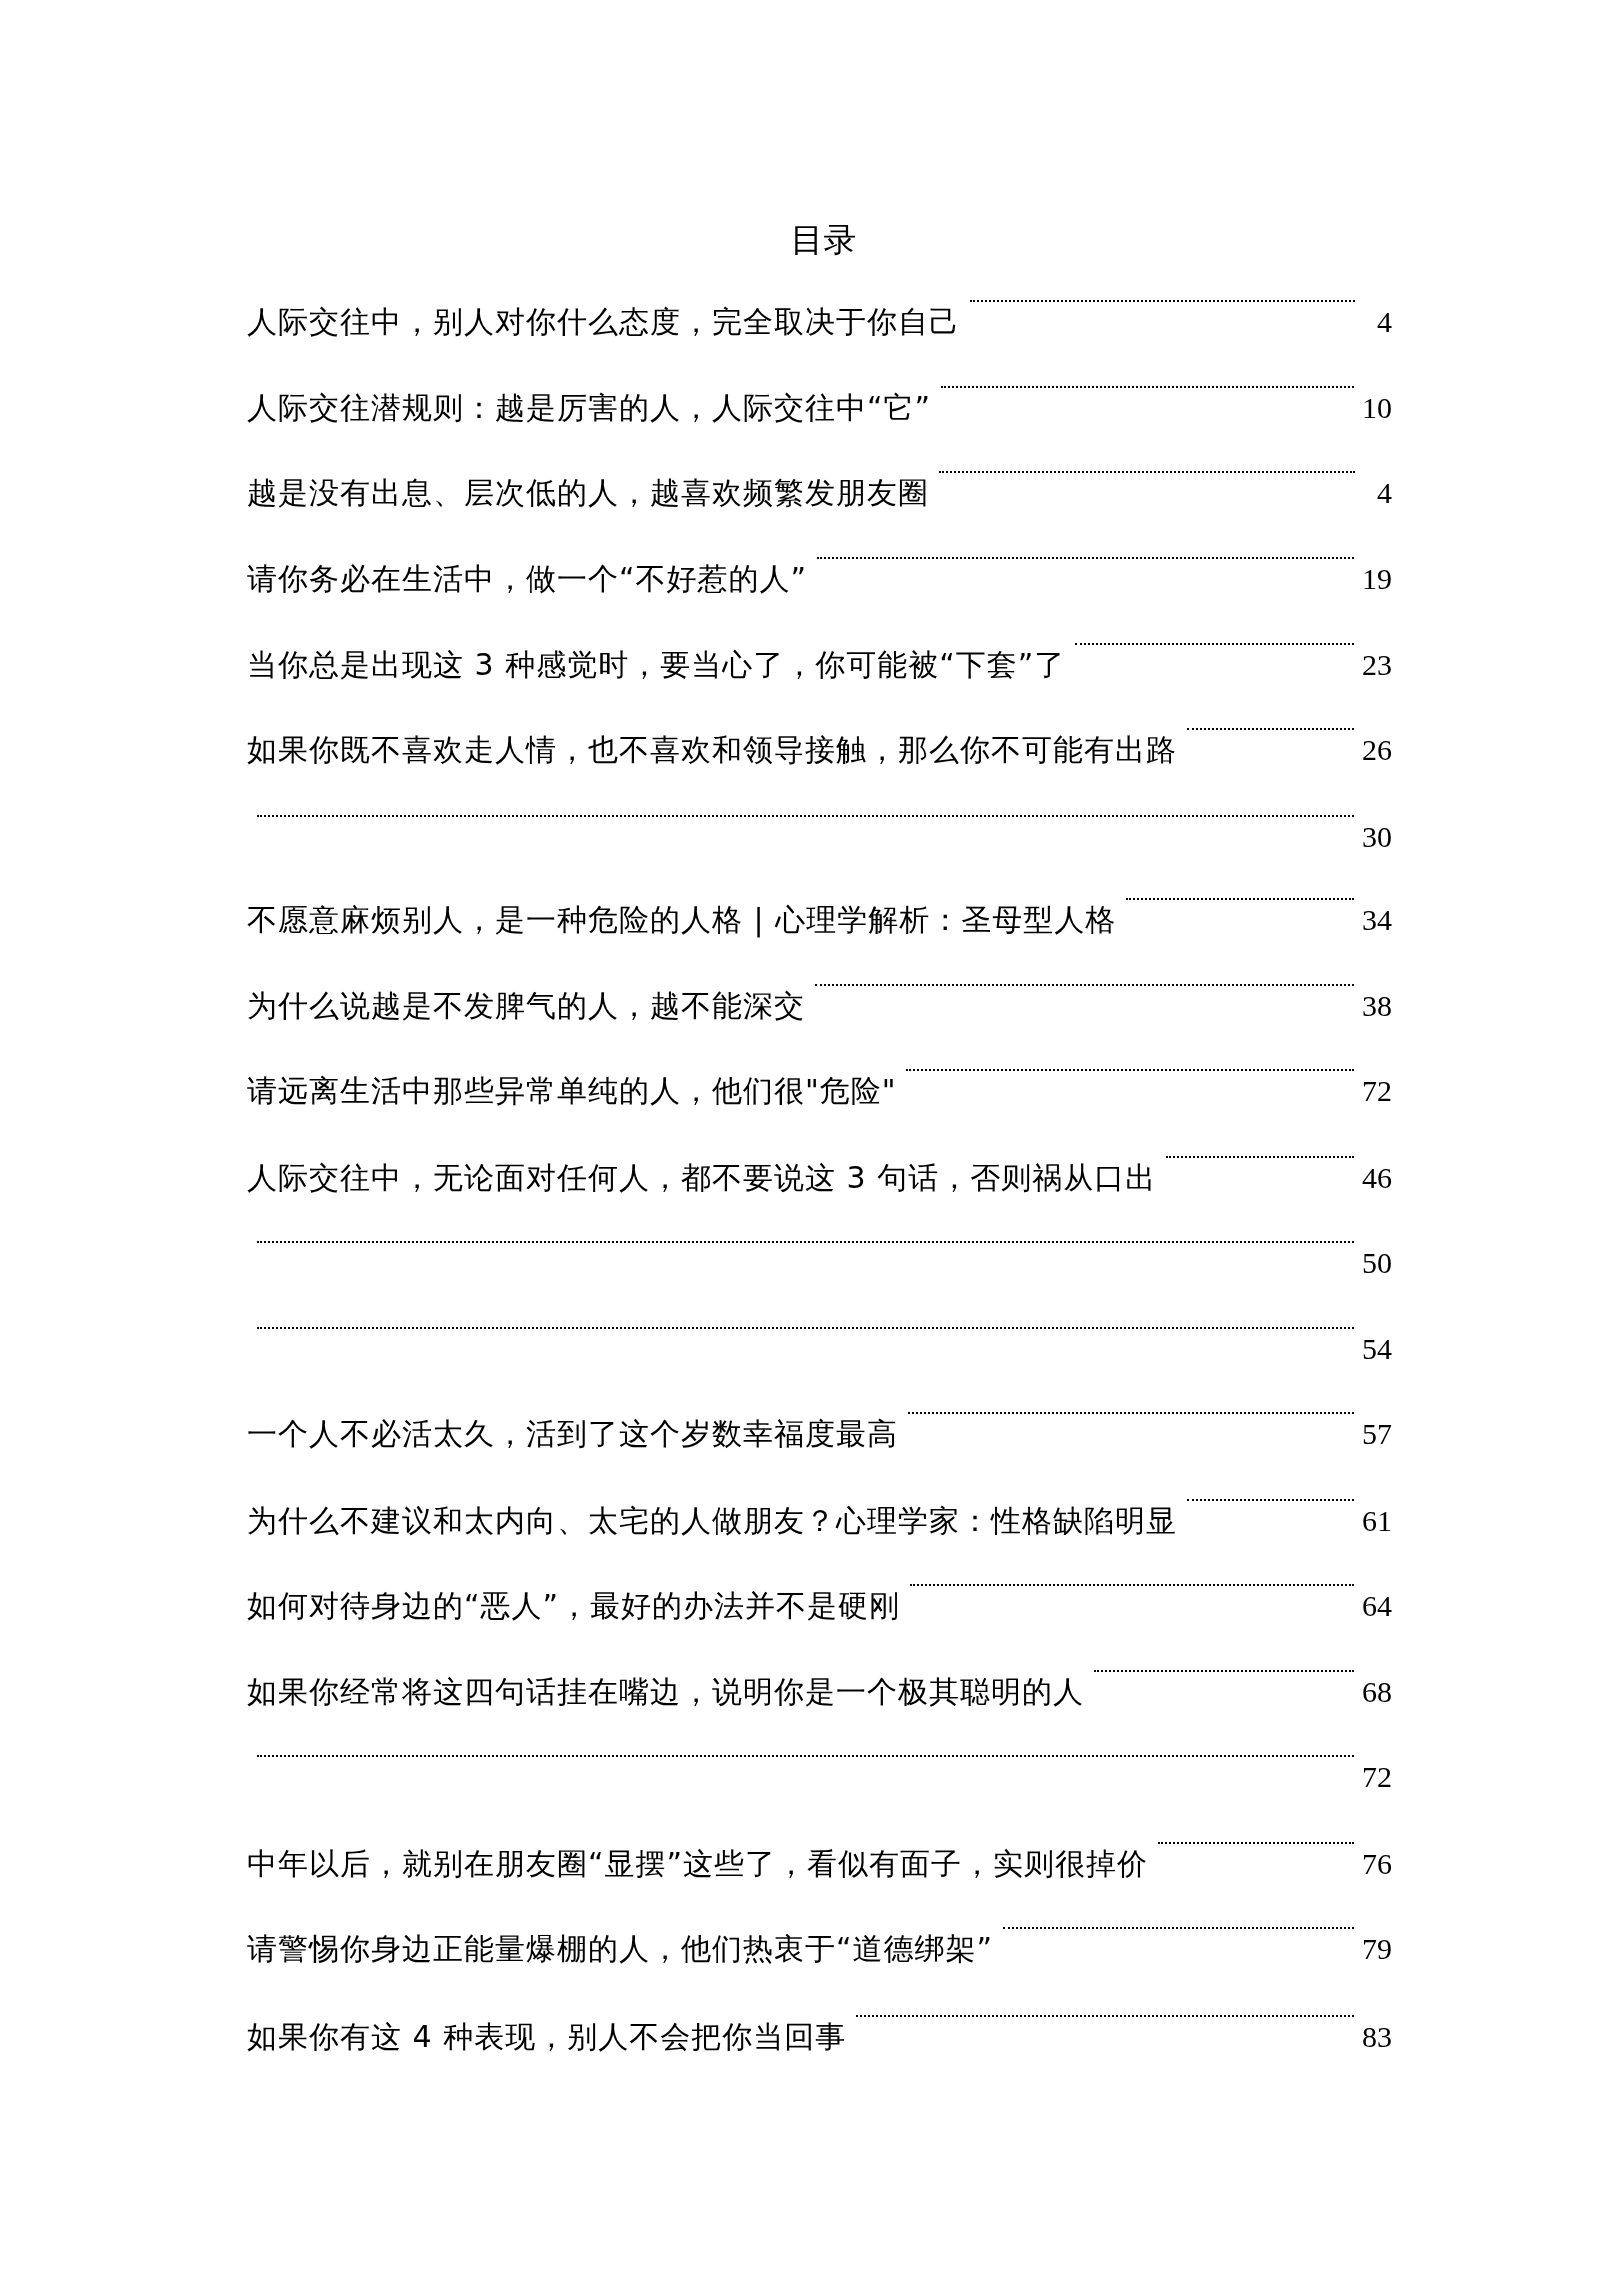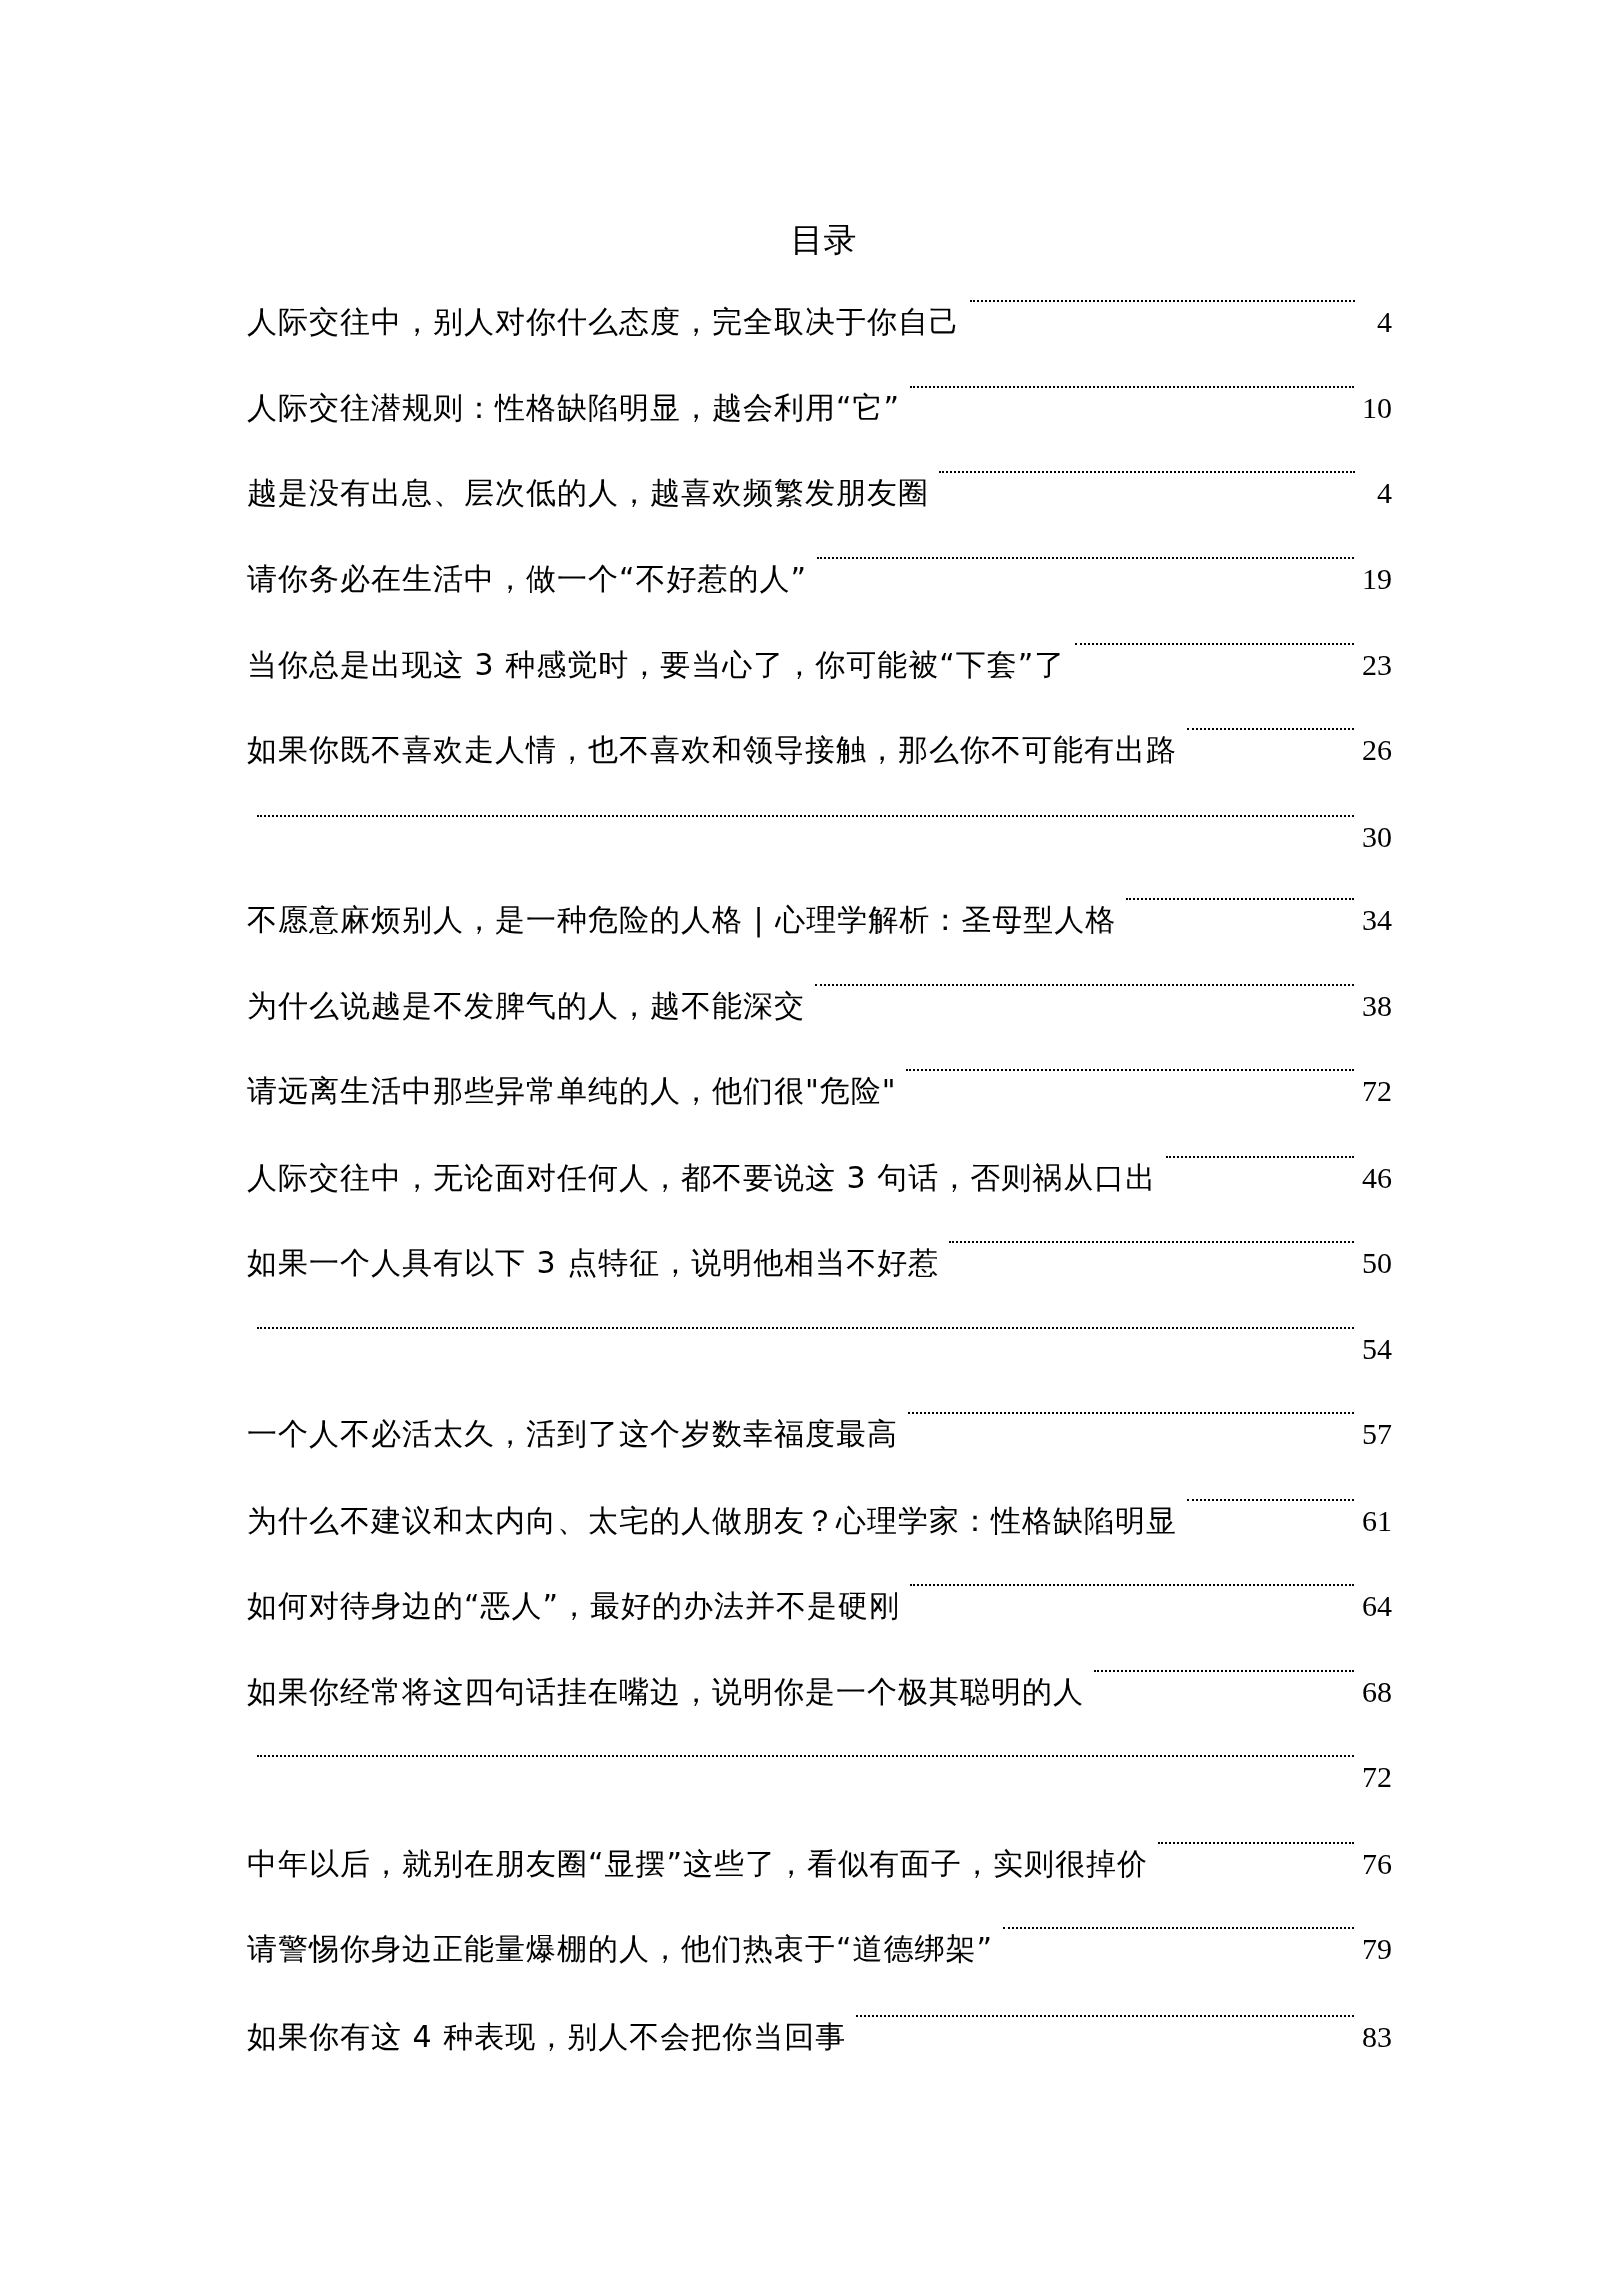--- a/index.html
+++ b/index.html
@@ -21,21 +21,21 @@
 
 <div class="title">目录</div>
 
 <div class="toc">
   <div class="entry" style="top:300px">
       <span class="text">人际交往中，别人对你什么态度，完全取决于你自己</span>
       <span class="leader"></span>
       <span class="page">4</span>
     </div>
   <div class="entry" style="top:386px">
-      <span class="text">人际交往潜规则：性格缺陷明显，越会利用“它”</span>
+      <span class="text">人际交往潜规则：越是厉害的人，人际交往中“它”</span>
       <span class="leader"></span>
       <span class="page">10</span>
     </div>
   <div class="entry" style="top:471px">
       <span class="text">越是没有出息、层次低的人，越喜欢频繁发朋友圈</span>
       <span class="leader"></span>
       <span class="page">4</span>
     </div>
   <div class="entry" style="top:557px">
       <span class="text">请你务必在生活中，做一个“不好惹的人”</span>
@@ -70,21 +70,20 @@
       <span class="text">请远离生活中那些异常单纯的人，他们很"危险"</span>
       <span class="leader"></span>
       <span class="page">72</span>
     </div>
   <div class="entry" style="top:1156px">
       <span class="text">人际交往中，无论面对任何人，都不要说这 3 句话，否则祸从口出</span>
       <span class="leader"></span>
       <span class="page">46</span>
     </div>
   <div class="entry" style="top:1241px">
-      <span class="text">如果一个人具有以下 3 点特征，说明他相当不好惹</span>
       <span class="leader"></span>
       <span class="page">50</span>
     </div>
   <div class="entry" style="top:1327px">
       <span class="leader"></span>
       <span class="page">54</span>
     </div>
   <div class="entry" style="top:1412px">
       <span class="text">一个人不必活太久，活到了这个岁数幸福度最高</span>
       <span class="leader"></span>

